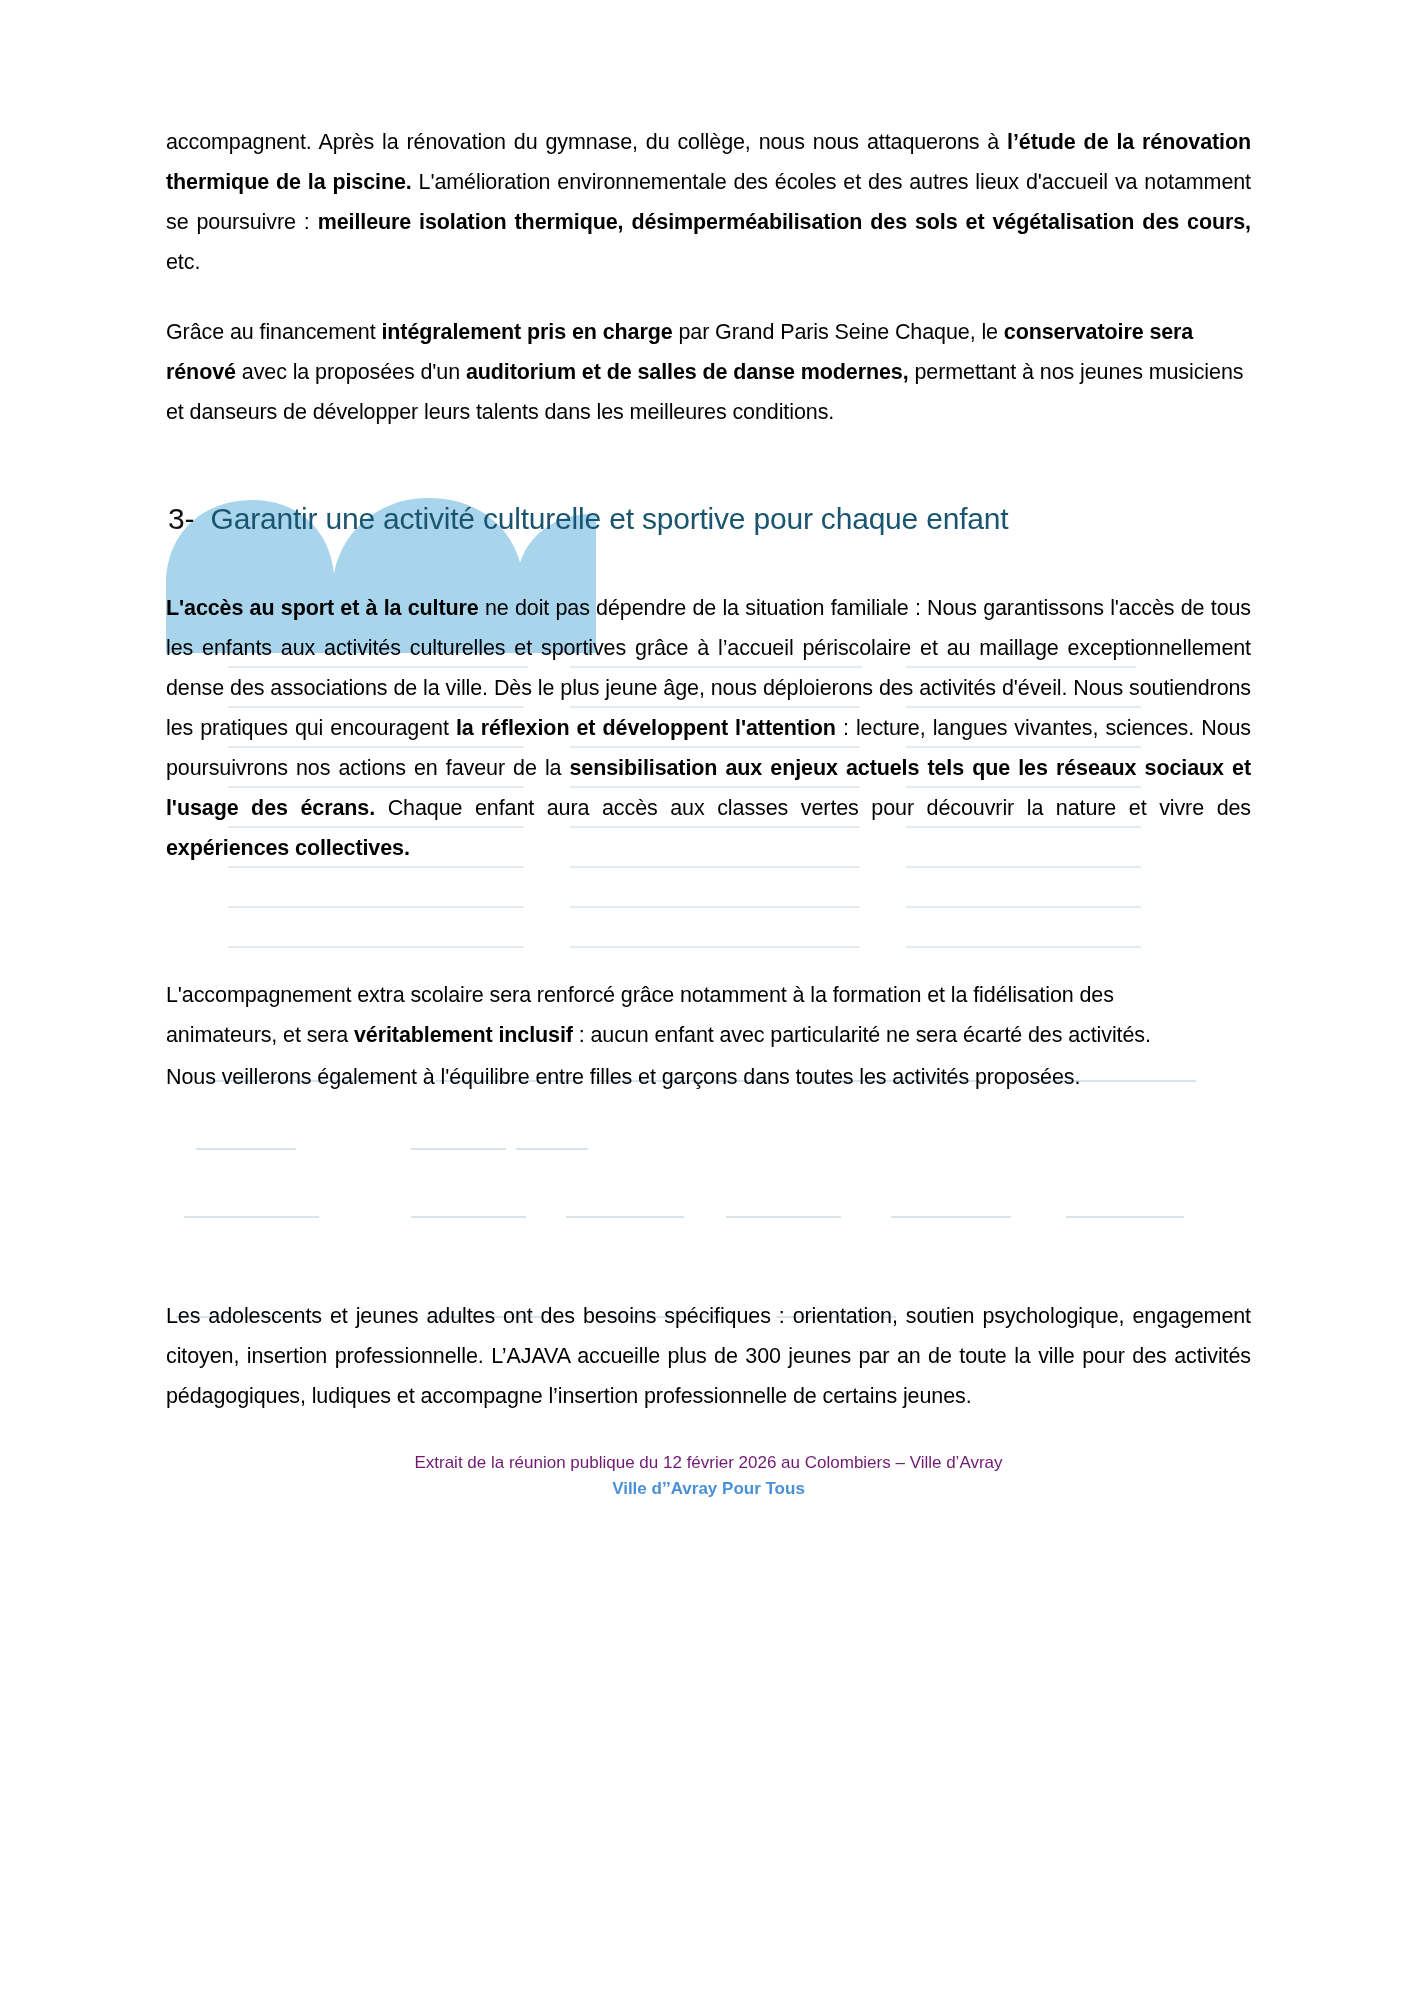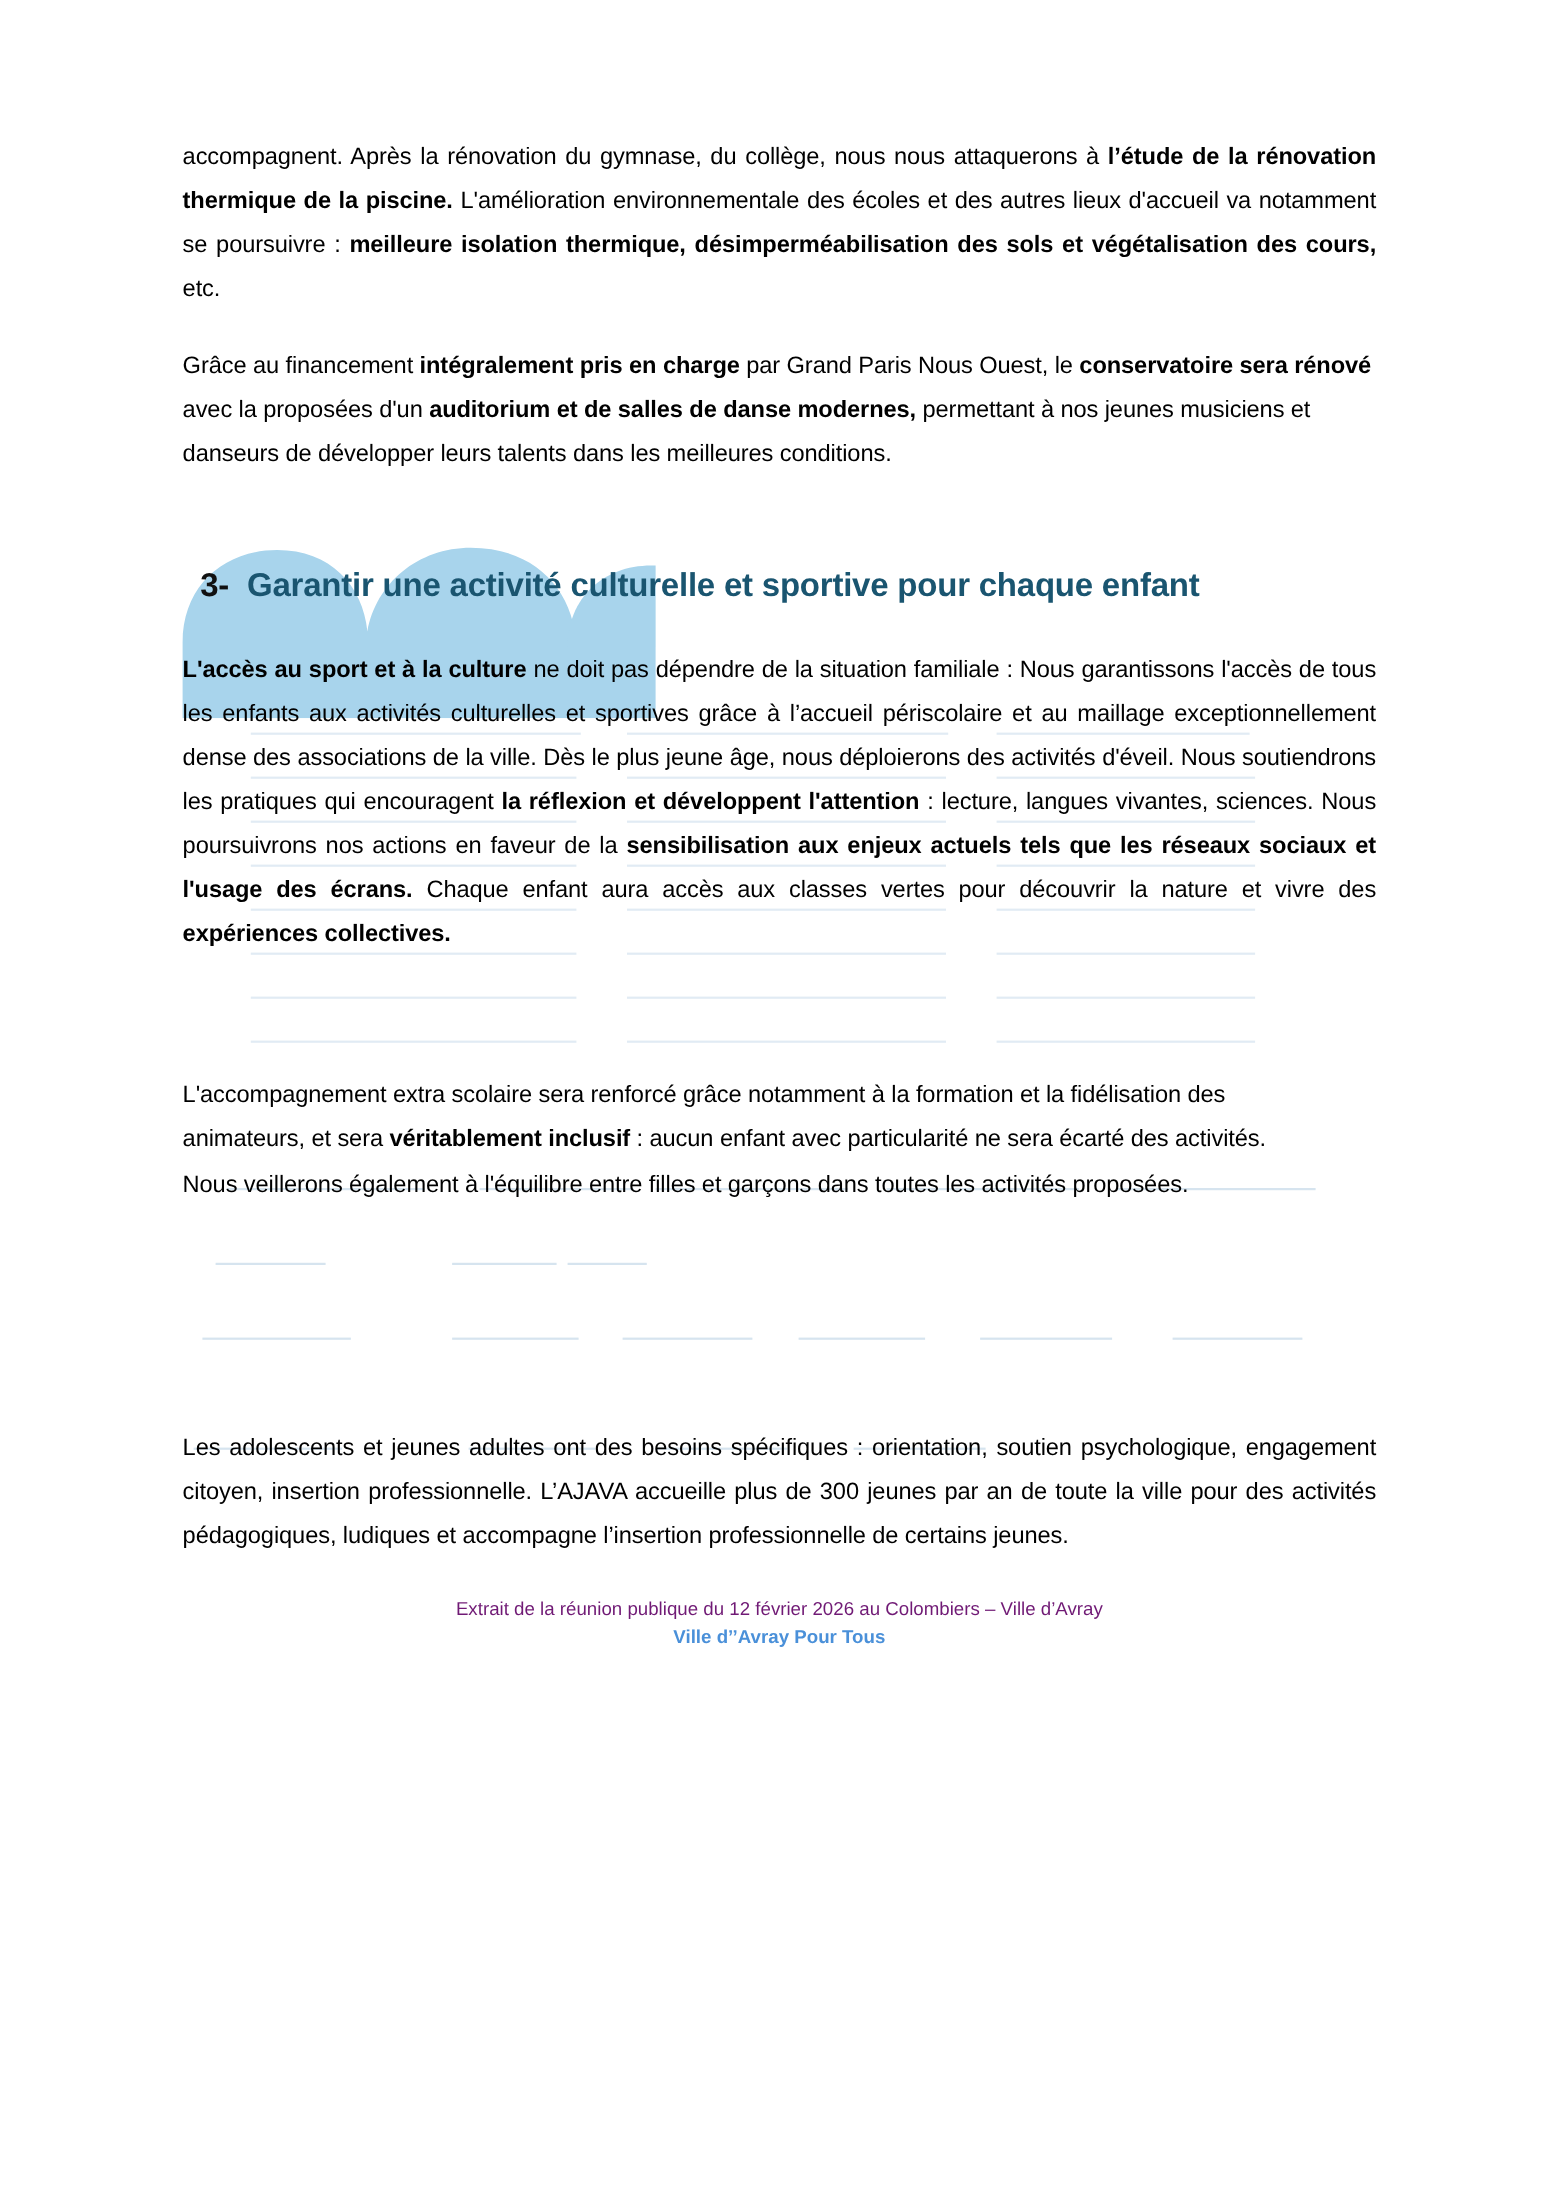--- a/index.html
+++ b/index.html
@@ -36,26 +36,26 @@
     letter-spacing: -0.1px;
   }
   .para.justify { text-align: justify; text-align-last: left; }
   .para b, .para strong { font-weight: 700; }
 
   
   .heading {
     position: relative;
     font-size: 30px;
     line-height: 50px;
-    font-weight: 700;
+    font-weight: 400;
     color: #1a5570;
     letter-spacing: -0.2px;
     padding-left: 42px;
     text-indent: -42px;
-    margin: 16px;
+    margin: 2px;
   }
   .heading .num-black { color: #111111; }
   .heading .num-blue { color: #1a5570; }
 
   
   .blob-wrap {
     position: absolute;
     left: 0px;
     top: 0px;
     width: 520px;
@@ -154,21 +154,21 @@
     <div class="ghost dk" style="left:10px;  top:1316px; width:135px;"></div>
     <div class="ghost dk" style="left:260px; top:1316px; width:115px;"></div>
     <div class="ghost dk" style="left:430px; top:1316px; width:120px;"></div>
     <div class="ghost dk" style="left:610px; top:1316px; width:120px;"></div>
 
     <div style="position:absolute; left:0; top:122px; width:1085px;">
       <p class="para justify"><span>accompagnent. Après la rénovation du gymnase, du collège, nous nous attaquerons à </span><b>l’étude de la rénovation thermique de la piscine.</b><span> L'amélioration environnementale des écoles et des autres lieux d'accueil va notamment se poursuivre : </span><b>meilleure isolation thermique, désimperméabilisation des sols et végétalisation des cours,</b><span> etc.</span></p>
     </div>
 
     <div style="position:absolute; left:0; top:312px; width:1085px;">
-      <p class="para"><span>Grâce au financement </span><b>intégralement pris en charge</b><span> par Grand Paris Nous Ouest, le </span><b>conservatoire sera rénové</b><span> avec la proposées d'un </span><b>auditorium et de salles de danse modernes,</b><span> permettant à nos jeunes musiciens et danseurs de développer leurs talents dans les meilleures conditions.</span></p>
+      <p class="para"><span>Grâce au financement </span><b>intégralement pris en charge</b><span> par Grand Paris Seine Chaque, le </span><b>conservatoire sera rénové</b><span> avec la proposées d'un </span><b>auditorium et de salles de danse modernes,</b><span> permettant à nos jeunes musiciens et danseurs de développer leurs talents dans les meilleures conditions.</span></p>
     </div>
 
     <div class="heading-3-block" style="position:absolute; left:0px; top:492px; width:1085px; height:130px;">
       <div class="blob-wrap" style="left:-10px; top:-4px; width:530px; height:165px;">
         <svg width="530" height="165" viewBox="0 0 530 165" xmlns="http://www.w3.org/2000/svg" aria-hidden="true">
           <path d="M10,165
                    L10,96
                    C10,44 48,12 96,12
                    C144,12 174,44 178,86
                    C186,42 224,10 272,10

